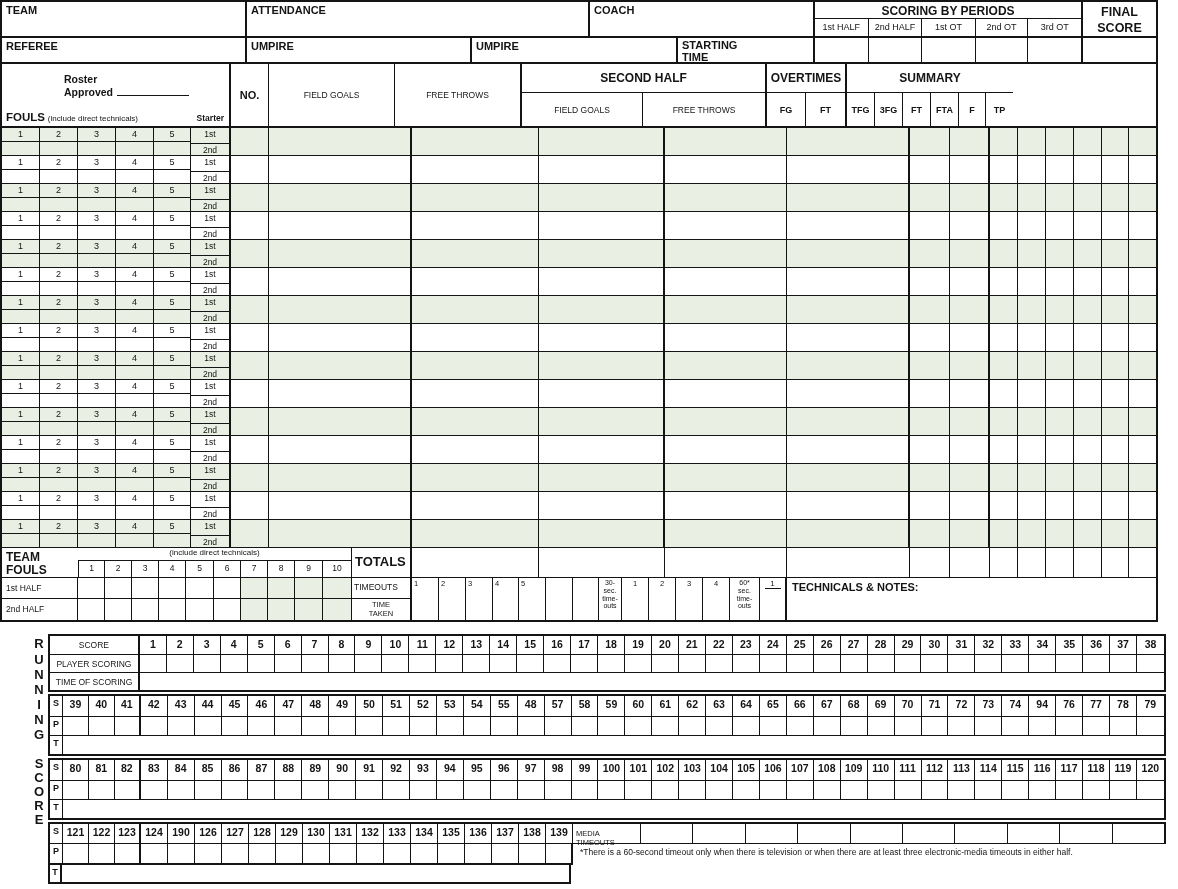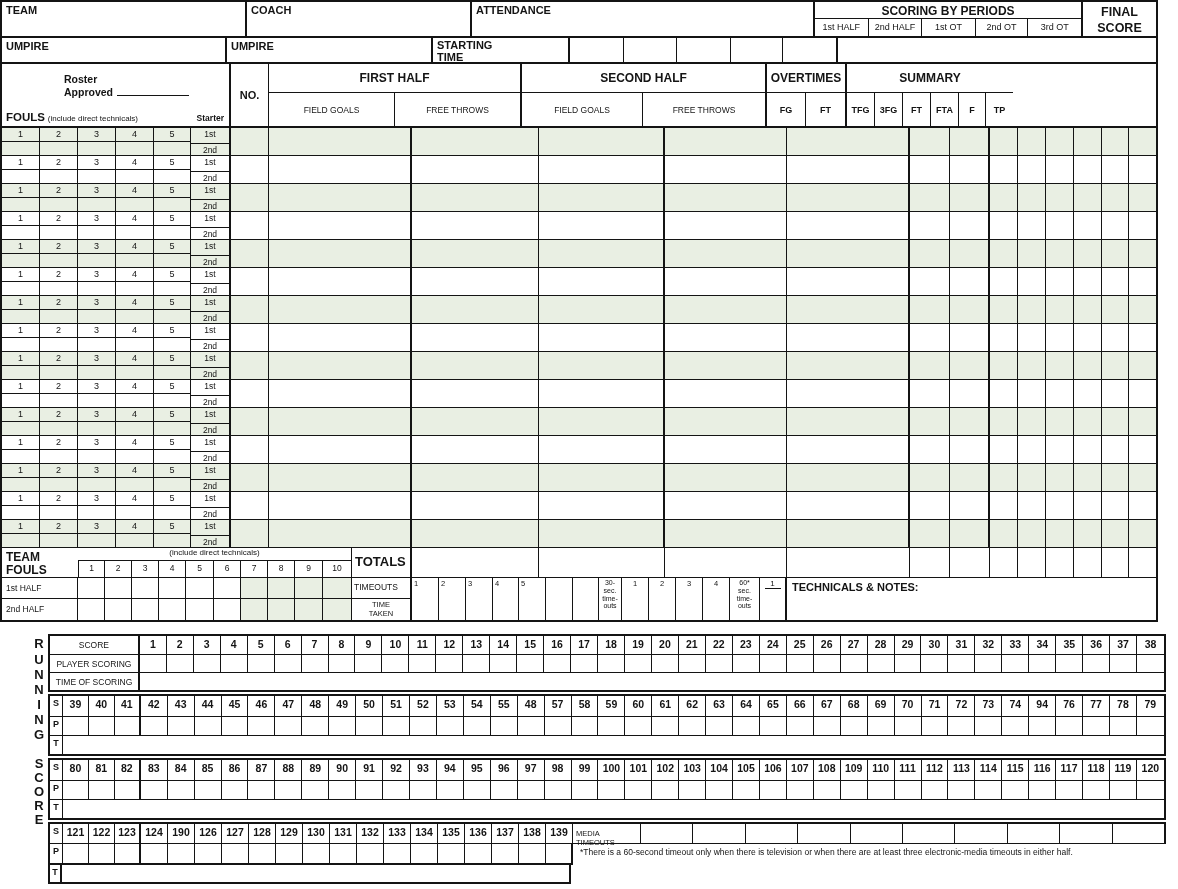--- a/index.html
+++ b/index.html
@@ -106,39 +106,40 @@
 </style>
 </head>
 <body>
 
 <div id="sheet">
 
   <div id="upper">
 
     <div class="trow" id="row1">
       <div class="fieldbox w245"><span>TEAM</span></div>
+      <div class="fieldbox w343"><span>ATTENDANCE</span></div>
       <div class="fieldbox w225"><span>COACH</span></div>
-      <div class="fieldbox w343"><span>ATTENDANCE</span></div>
       <div class="sbp">
         <div class="sbp-title">SCORING BY PERIODS</div>
         <div class="sbp-cols" id="sbpCols">
             <div class="sbp-col w54">1st HALF</div>
             <div class="sbp-col w54">2nd HALF</div>
             <div class="sbp-col w54">1st OT</div>
             <div class="sbp-col w53">2nd OT</div>
             <div class="sbp-col w53">3rd OT</div>
           </div>
       </div>
       <div class="finalbox w73f">
         <div>FINAL</div>
         <div>SCORE</div>
       </div>
     </div>
 
     <div class="trow" id="row2">
+      <div class="fieldbox w245"><span>REFEREE</span></div>
       <div class="fieldbox w225"><span>UMPIRE</span></div>
       <div class="fieldbox w206"><span>UMPIRE</span></div>
       <div class="fieldbox w137" style="line-height:1.05">
         <div>STARTING</div>
         <div>TIME</div>
       </div>
       <div class="pcellrow" id="periodCells">
           <div class="pcell w54"></div>
           <div class="pcell w54"></div>
           <div class="pcell w54"></div>
@@ -150,21 +151,20 @@
 
     <div id="hdr">
       <div class="hfouls">
         <div class="roster1">Roster</div>
         <div class="roster2"><span>Approved</span><span class="uline"></span></div>
         <div class="foulsline"><b>FOULS</b> <span class="note">(include direct technicals)</span></div>
         <div class="starterlab">Starter</div>
       </div>
       <div class="hno">NO.</div>
       <div class="hhalf w253">
-        <div class="title">FIRST HALF</div>
         <div class="subs">
           <div class="w127">FIELD GOALS</div>
           <div class="w126">FREE THROWS</div>
         </div>
       </div>
       <div class="hhalf w245h">
         <div class="title">SECOND HALF</div>
         <div class="subs">
           <div class="w122">FIELD GOALS</div>
           <div class="w123">FREE THROWS</div>

